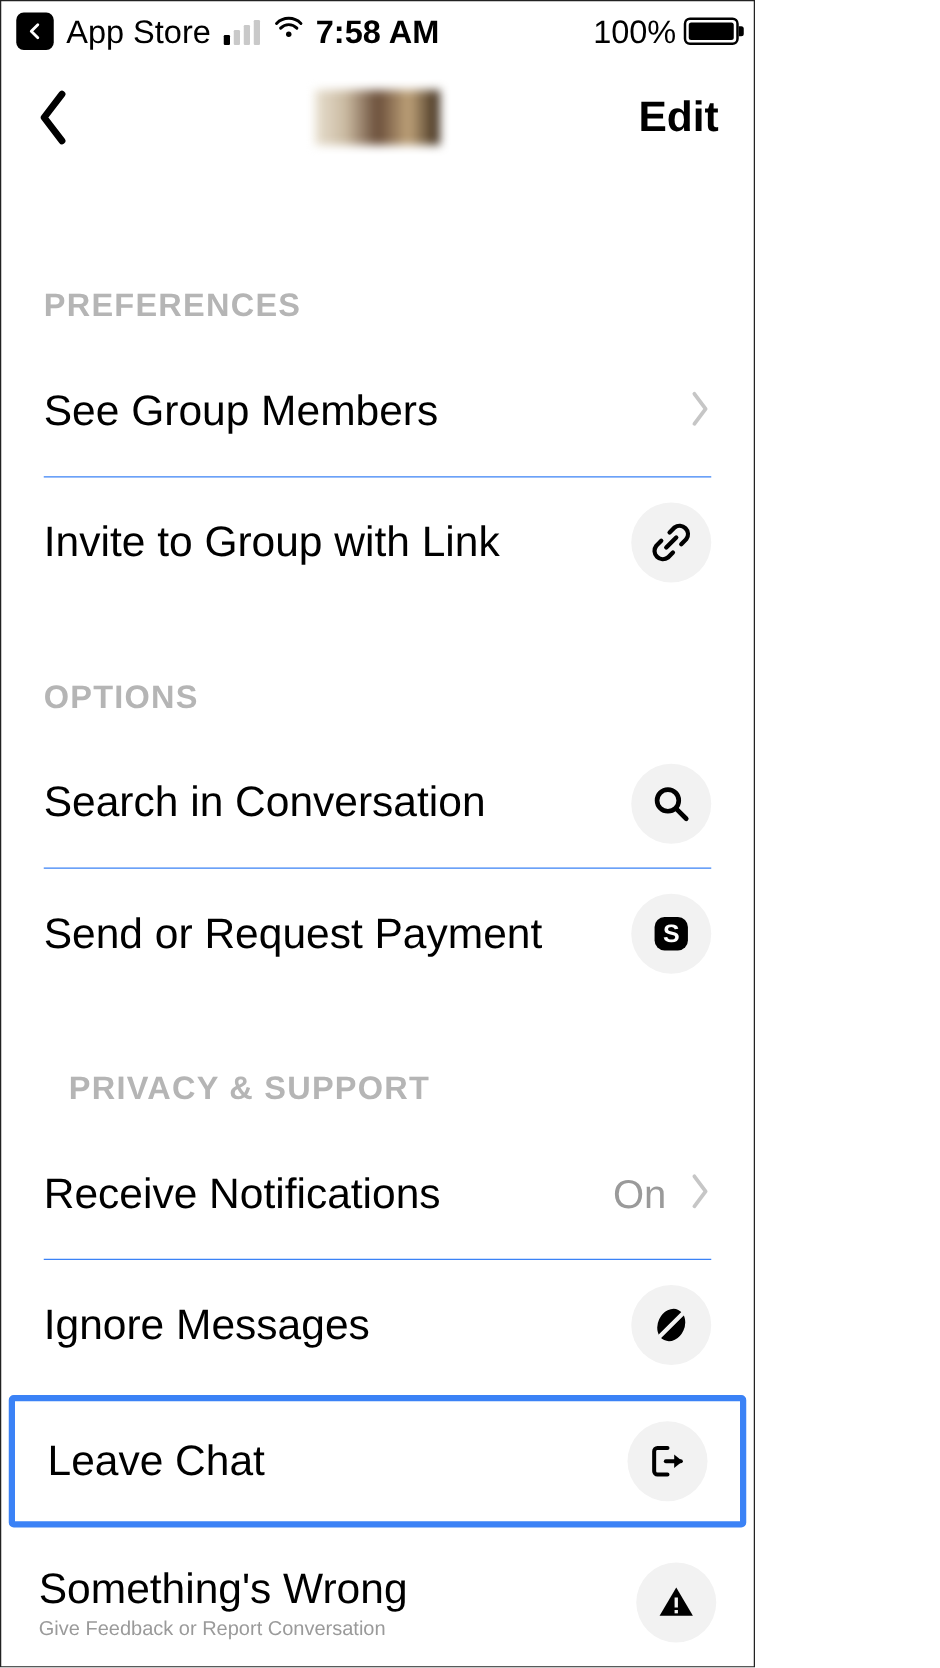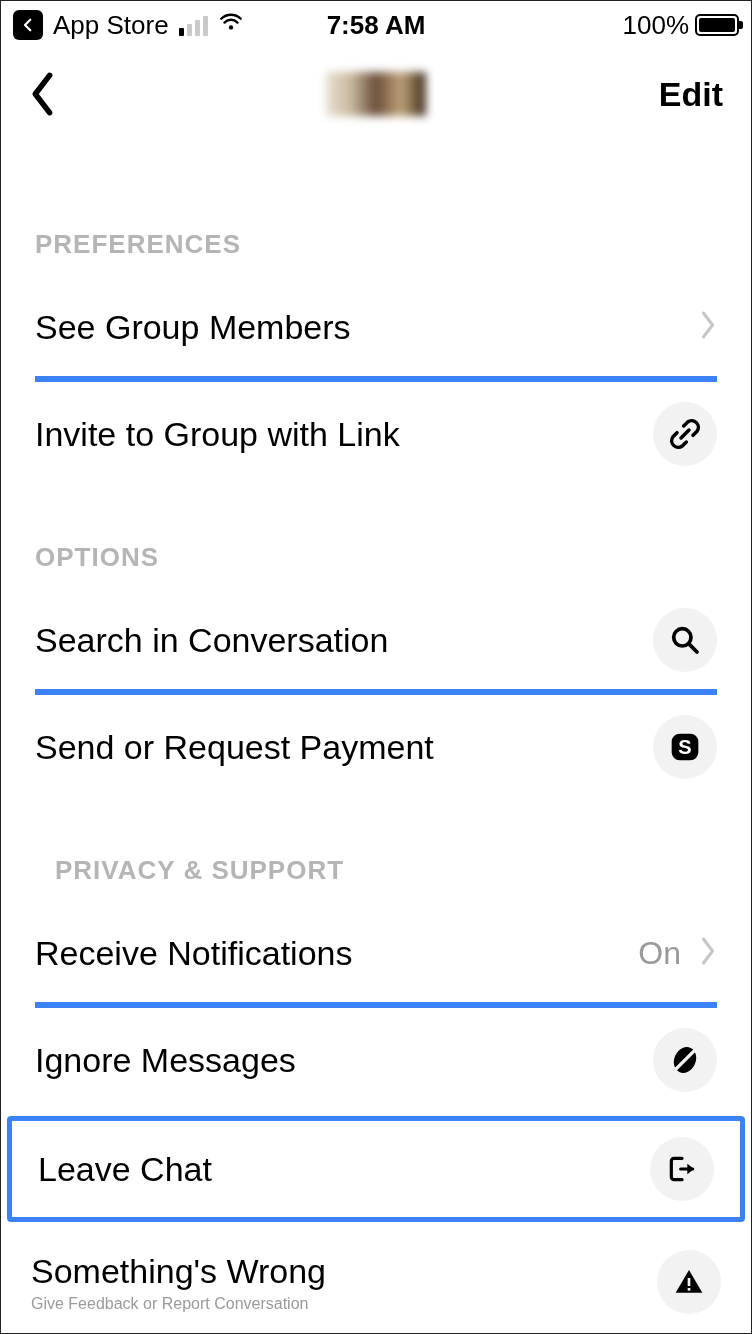--- a/index.html
+++ b/index.html
@@ -1,17 +1,17 @@
 <!DOCTYPE html>
 <html><head>
 <meta charset="utf-8">
 <style>
   * { box-sizing: border-box; margin: 0; padding: 0; }
   html, body { width: 752px; height: 1334px; font-family: -apple-system, "Helvetica Neue", Arial, sans-serif; background: #fff; color: #000; }
-  .frame { width: 752px; height: 1334px; border: 1px solid #222; position: relative; overflow: hidden; }
+  .frame { width: 604px; height: 1334px; border: 1px solid #222; position: relative; overflow: hidden; }
 
   
   .statusbar { display: flex; align-items: center; justify-content: space-between; height: 48px; padding: 0 12px; font-size: 26px; }
   .sb-left { display: flex; align-items: center; gap: 10px; }
   .sb-center { position: absolute; left: 50%; transform: translateX(-50%); font-weight: 600; }
   .sb-right { display: flex; align-items: center; gap: 6px; font-weight: 400; }
   .appstore-badge { width: 30px; height: 30px; background:#000; border-radius:6px; display:flex; align-items:center; justify-content:center; }
   .appstore-badge svg { width: 18px; height: 18px; }
   .signal-bars { display:flex; align-items:flex-end; gap:3px; height:22px; }
   .signal-bars span { width:5px; background:#c9c9c9; border-radius:1px; }
@@ -29,21 +29,21 @@
   .nav { position: relative; height: 90px; display:flex; align-items:center; padding: 0 28px; }
   .nav .back { width: 40px; height: 50px; display:flex; align-items:center; justify-content:flex-start; cursor:pointer;}
   .nav .back svg{ width: 28px; height: 44px; }
   .nav .title-img { position:absolute; left:50%; transform:translateX(-50%); width:100px; height:44px; background:linear-gradient(90deg,#e8e0d0,#c9b9a0,#6a4e3a,#bfa37a,#3a2a1a); filter: blur(4px); }
   .nav .edit { margin-left:auto; font-size:34px; font-weight:700; cursor:pointer; }
 
   
   .section { padding: 0 34px; }
   .section-header { color:#b5b5b5; font-size:26px; font-weight:600; letter-spacing:1px; padding: 56px 0 18px 0; }
   .section-header.first { padding-top: 90px;}
-  .row { display:flex; align-items:center; min-height:104px; border-bottom:6px solid #3b82f6; cursor:pointer; gap:12px;}
+  .row { display:flex; align-items:center; min-height:104px; border-bottom:1px solid #3b82f6; cursor:pointer; gap:12px;}
   .row:last-child { border-bottom:none; }
   .row .label { font-size:34px; font-weight:400; color:#000; flex:1; }
   .row .sub { font-size:16px; color:#9a9a9a; margin-top:4px; }
   .row .textcol { display:flex; flex-direction:column; flex:1; justify-content:center; padding:16px 0; }
   .row .value { font-size:32px; color:#9a9a9a; margin-right:6px; }
   .chevron { color:#c6c6c6; }
   .chevron svg{ width:18px; height:30px; }
   .iconbtn { width:64px; height:64px; border-radius:50%; background:#f2f2f2; display:flex; align-items:center; justify-content:center; }
   .iconbtn svg { width:32px; height:32px; }
   .row.noborder { border-bottom:none; }

